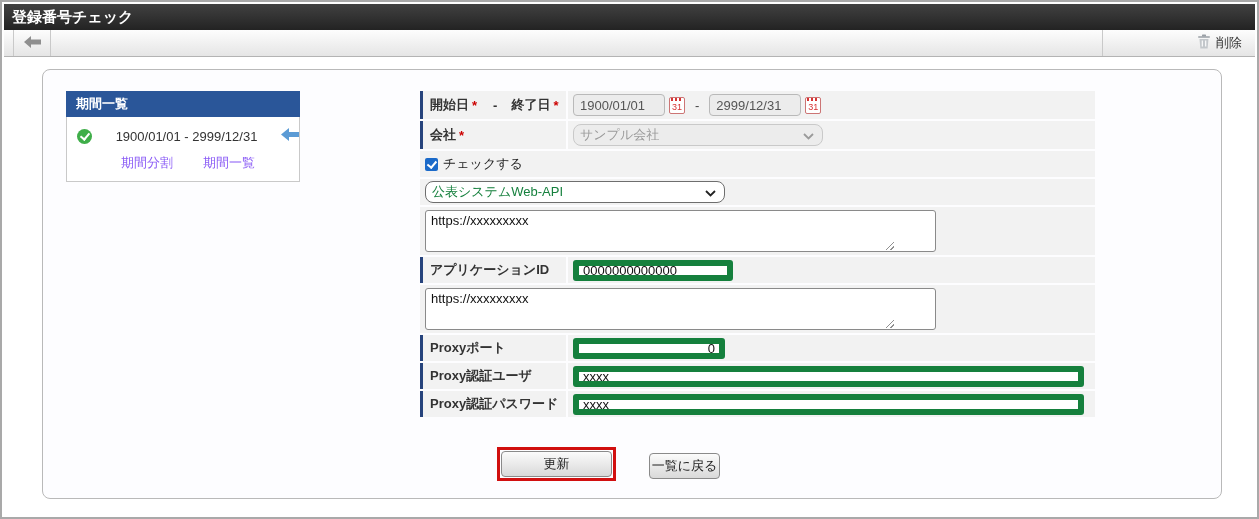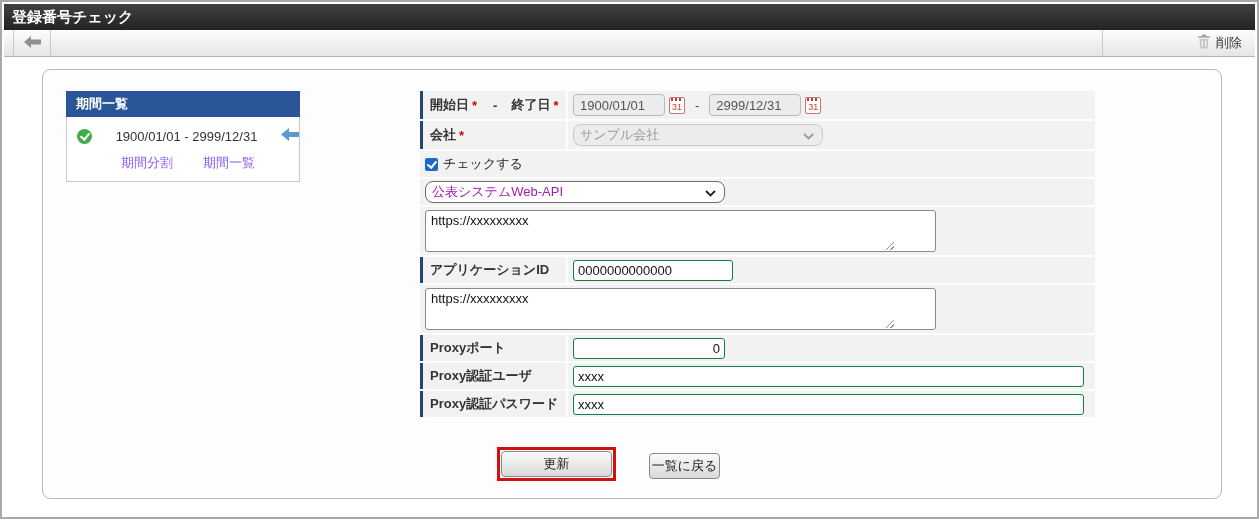--- a/index.html
+++ b/index.html
@@ -49,37 +49,37 @@
   .form { position:absolute; left:377px; top:21px; width:675px; }
   .frow { display:flex; margin-bottom:2px; }
   .flabel { width:146px; flex:0 0 146px; background:#f2f2f2; border-left:3px solid #26437c;
             margin-right:2px; display:flex; align-items:center; padding:0 4px 0 7px;
             font-size:13px; font-weight:bold; color:#333; }
   .ffield { flex:1; background:#f2f2f2; display:flex; align-items:center; padding:3px 6px 3px 5px; }
   .req { color:#cc0000; margin-left:3px; font-weight:bold; }
   .lblsep { margin:0 14px 0 16px; font-weight:bold; }
 
   .txt { font-family:"Liberation Sans","DejaVu Sans",sans-serif; font-size:13px; color:#111;
-         background:#fff; border:1px solid #15803d; border-radius:3px; height:21px; padding:0 4px; }
+         background:#fff; border:6px solid #15803d; border-radius:3px; height:21px; padding:0 4px; }
 
   .date-box { width:92px; height:22px; background:#ececec; border:1px solid #b9b9b9; border-radius:4px;
               font-size:13px; color:#555; display:flex; align-items:center; padding-left:6px; }
   .dash { margin:0 10px; color:#444; font-size:13px; }
 
   .cal-icon { width:16px; height:17px; margin-left:4px; background:#fff; border:1px solid #cc7575;
               border-radius:2px; position:relative; display:inline-flex; align-items:flex-end;
               justify-content:center; cursor:pointer; flex:0 0 auto;
               font-size:9px; font-weight:normal; color:#d63333; line-height:11px; }
   .cal-icon::before { content:""; position:absolute; top:0; left:1px; right:1px; height:3px;
               background:repeating-linear-gradient(90deg,#d63333 0 2px,#ffffff 2px 4px); }
 
   .sel { height:22px; border-radius:8px; display:flex; align-items:center;
          justify-content:space-between; padding:0 8px 0 6px; font-size:13px; }
   .sel-disabled { width:250px; background:#ececec; border:1px solid #c9c9c9; color:#9a9a9a; }
-  .sel-enabled { width:300px; background:#fff; border:1px solid #6e6e6e; color:#a21caf; cursor:pointer; }
+  .sel-enabled { width:300px; background:#fff; border:1px solid #6e6e6e; color:#15803d; cursor:pointer; }
 
   .checkbox { width:13px; height:13px; background:#1b6ac9; border-radius:2px; position:relative;
               cursor:pointer; flex:0 0 auto; }
   .checkbox[data-checked="true"]::after { content:""; position:absolute; left:4px; top:1px;
               width:3.5px; height:7px; border:solid #fff; border-width:0 2px 2px 0; transform:rotate(40deg); }
   .cb-label { font-size:13px; color:#222; margin-left:5px; }
 
   .ta-wrap { position:relative; width:471px; }
   .ta { width:511px; height:42px; resize:none; font-family:"Liberation Sans","DejaVu Sans",sans-serif;
         font-size:13px; color:#111; border:1px solid #8a8a8a; border-radius:3px; padding:2px 5px;

